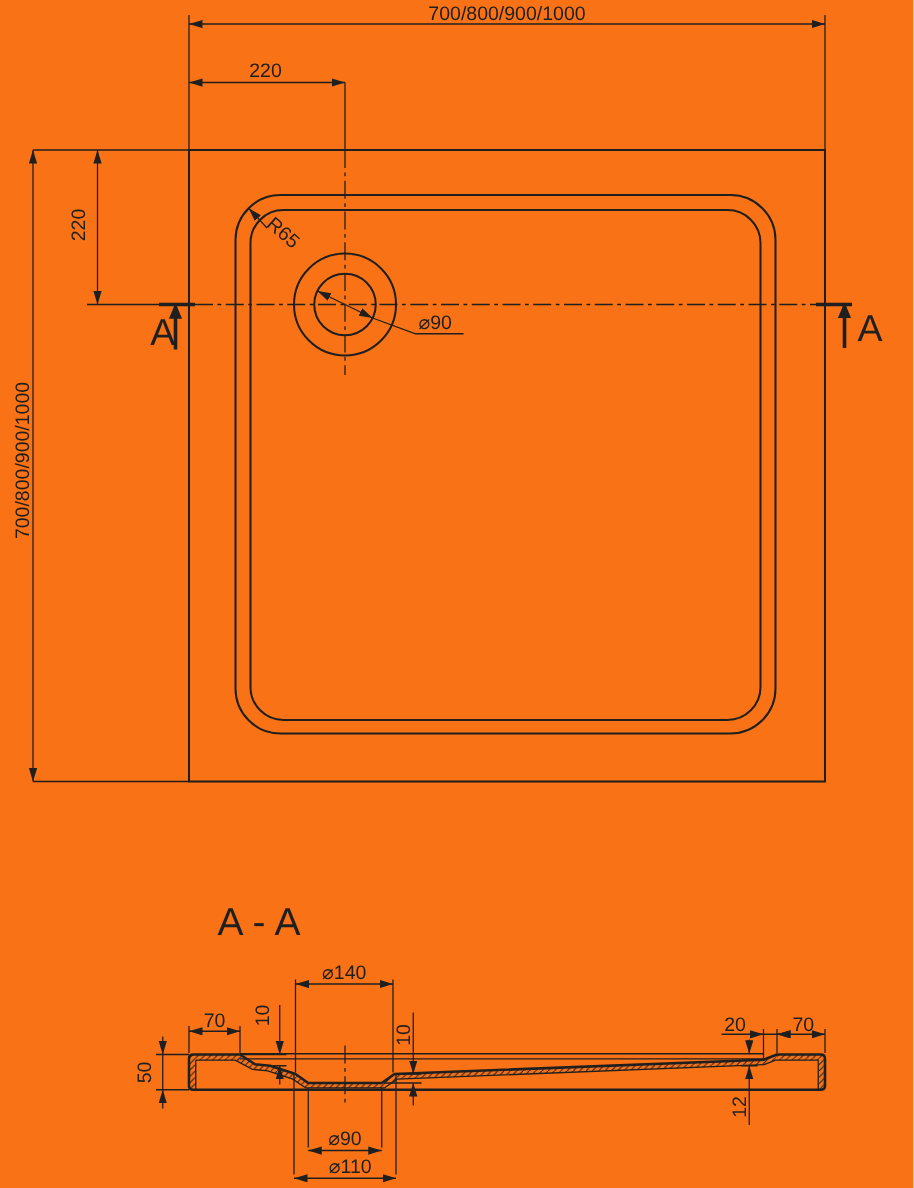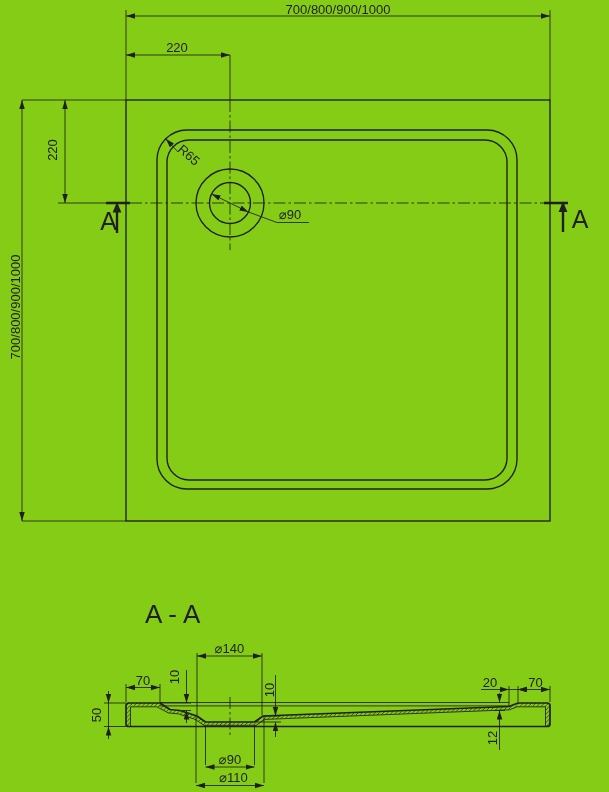--- a/index.html
+++ b/index.html
@@ -1,16 +1,16 @@
 <!DOCTYPE html>
 <html><head>
 <meta charset="utf-8">
 <style>
   html,body{margin:0;padding:0;background:#ffffff;}
-  .stage{width:609px;height:792px;position:relative;background:#84cc16;overflow:hidden;}
+  .stage{width:609px;height:792px;position:relative;background:#f97316;overflow:hidden;}
   svg text{fill:#1f1f1f;font-family:"Liberation Sans","DejaVu Sans",sans-serif;font-size:13px;}
   .ln-thick{stroke:#1f1f1f;stroke-width:1.7;fill:none;stroke-linejoin:round;stroke-linecap:round;}
   .ln-med{stroke:#1f1f1f;stroke-width:1.35;fill:none;}
   .ln-thin{stroke:#1f1f1f;stroke-width:0.85;fill:none;}
   .ln-cut{stroke:#1f1f1f;stroke-width:2.4;fill:none;}
   .cl{stroke:#1f1f1f;stroke-width:0.85;fill:none;stroke-dasharray:12 3 2.5 3;}
   .hatch{fill:url(#hatchpat);stroke:none;}
   .arrfill{fill:#1f1f1f;stroke:none;}
   .big{font-size:25px;}
   .title{font-size:26px;letter-spacing:6px;}

